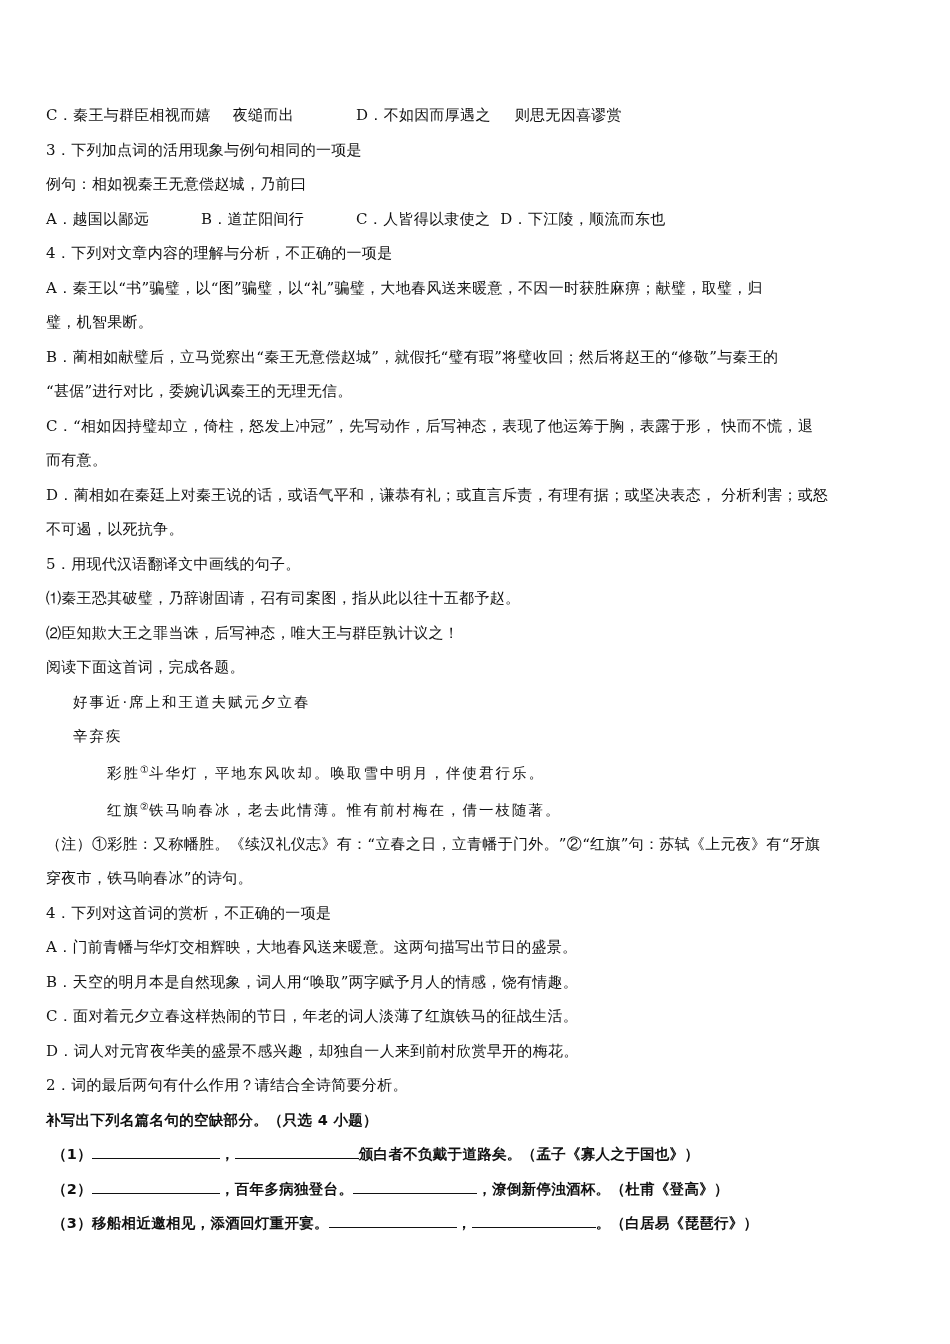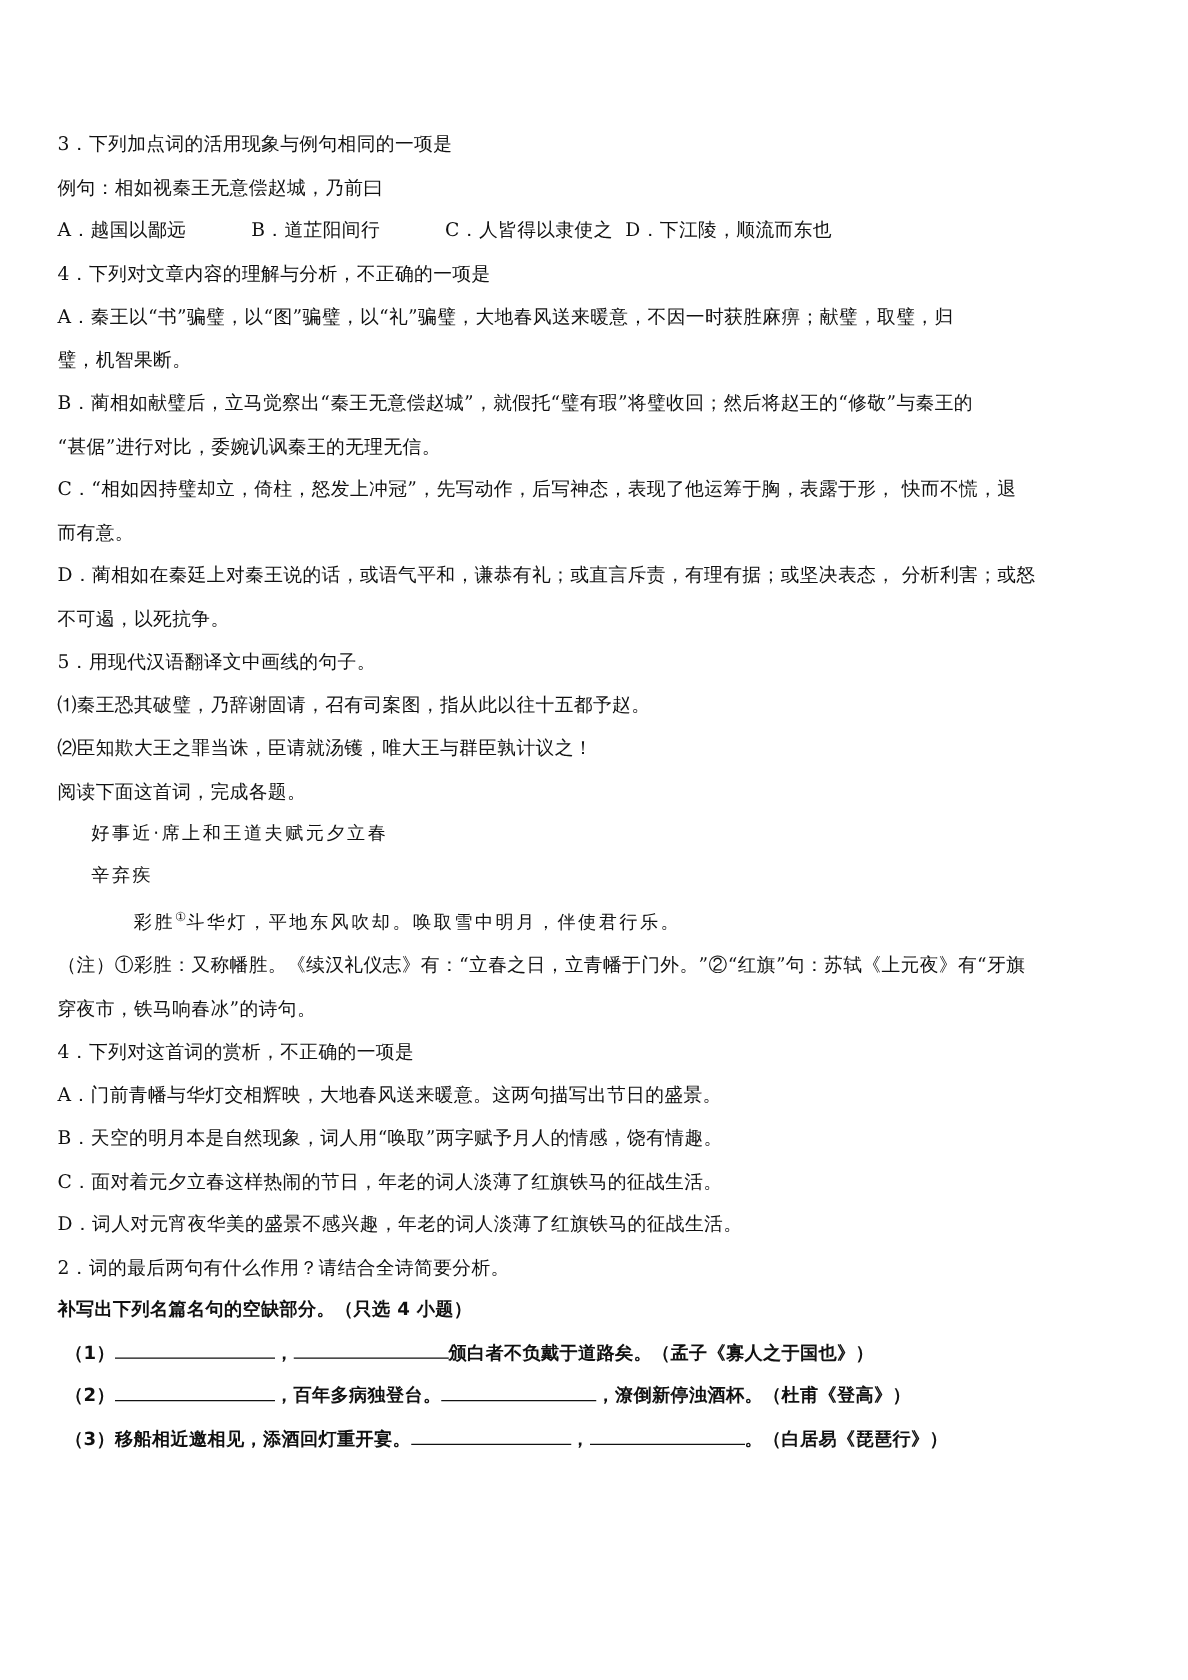--- a/index.html
+++ b/index.html
@@ -46,20 +46,23 @@
     }
     .blank.w1 { width: 128px; }
     .blank.w2 { width: 124px; }
     .indent1 { padding-left: 6px; }
   </style>
 </head>
 <body>
 
 <div class="page">
 
+  <div class="line">
+    <span>C．</span><span>秦王与群臣相视而嬉</span><span class="gap" style="width:22px"></span><span>夜缒而出</span><span class="gap" style="width:62px"></span><span>D．</span><span>不如因而厚遇之</span><span class="gap" style="width:24px"></span><span>则思无因喜谬赏</span>
+  </div>
 
   <div class="line">3．下列加点词的活用现象与例句相同的一项是</div>
   <div class="line">例句：相如视秦王无意偿赵城，乃前曰</div>
   <div class="line">
     <span><span>A．</span><span>越国以鄙远</span></span><span class="gap" style="width:52px"></span><span><span>B．</span><span>道芷阳间行</span></span><span class="gap" style="width:52px"></span><span><span>C．</span><span>人皆得以隶使之</span></span><span class="gap" style="width:10px"></span><span><span>D．</span><span>下江陵，顺流而东也</span></span>
   </div>
 
   <div class="line">4．下列对文章内容的理解与分析，不正确的一项是</div>
   <div>
     <div class="line"><span>A．</span><span>秦王以“书”骗璧，以“图”骗璧，以“礼”骗璧，大地春风送来暖意，不因一时获胜麻痹；献璧，取璧，归</span></div>
@@ -73,35 +76,36 @@
     <div class="line"><span>C．</span><span>“相如因持璧却立，倚柱，怒发上冲冠”，先写动作，后写神态，表现了他运筹于胸，表露于形， 快而不慌，退</span></div>
     <div class="line">而有意。</div>
   </div>
   <div>
     <div class="line"><span>D．</span><span>蔺相如在秦廷上对秦王说的话，或语气平和，谦恭有礼；或直言斥责，有理有据；或坚决表态， 分析利害；或怒</span></div>
     <div class="line">不可遏，以死抗争。</div>
   </div>
 
   <div class="line">5．用现代汉语翻译文中画线的句子。</div>
   <div class="line">⑴秦王恐其破璧，乃辞谢固请，召有司案图，指从此以往十五都予赵。</div>
-  <div class="line">⑵臣知欺大王之罪当诛，臣请就汤镬，唯大王与群臣孰计议之！</div>
+  <div class="line">⑵臣知欺大王之罪当诛，后写神态，唯大王与群臣孰计议之！</div>
 
   <div class="line">阅读下面这首词，完成各题。</div>
   <div class="poem-title">好事近·席上和王道夫赋元夕立春</div>
   <div class="poem-author">辛弃疾</div>
   <div class="poem-line"><span>彩胜</span><sup class="fn">①</sup><span>斗华灯，平地东风吹却。唤取雪中明月，伴使君行乐。</span></div>
+  <div class="poem-line"><span>红旗</span><sup class="fn">②</sup><span>铁马响春冰，老去此情薄。惟有前村梅在，倩一枝随著。</span></div>
   <div>
     <div class="line">（注）①彩胜：又称幡胜。《续汉礼仪志》有：“立春之日，立青幡于门外。”②“红旗”句：苏轼《上元夜》有“牙旗</div>
     <div class="line">穿夜市，铁马响春冰”的诗句。</div>
   </div>
   <div class="line">4．下列对这首词的赏析，不正确的一项是</div>
   <div class="line">A．门前青幡与华灯交相辉映，大地春风送来暖意。这两句描写出节日的盛景。</div>
   <div class="line">B．天空的明月本是自然现象，词人用“唤取”两字赋予月人的情感，饶有情趣。</div>
   <div class="line">C．面对着元夕立春这样热闹的节日，年老的词人淡薄了红旗铁马的征战生活。</div>
-  <div class="line">D．词人对元宵夜华美的盛景不感兴趣，年老的词人淡薄了红旗铁马的征战生活。</div>
+  <div class="line">D．词人对元宵夜华美的盛景不感兴趣，却独自一人来到前村欣赏早开的梅花。</div>
   <div class="line">2．词的最后两句有什么作用？请结合全诗简要分析。</div>
 
   <div class="line bold">补写出下列名篇名句的空缺部分。（只选 4 小题）</div>
   <div class="line bold indent1">
     <span>（1）</span><span class="blank w1"></span><span>，</span><span class="blank w2"></span><span>颁白者不负戴于道路矣。（孟子《寡人之于国也》）</span>
   </div>
   <div class="line bold indent1">
     <span>（2）</span><span class="blank w1"></span><span>，百年多病独登台。</span><span class="blank w2"></span><span>，潦倒新停浊酒杯。（杜甫《登高》）</span>
   </div>
   <div class="line bold indent1">

